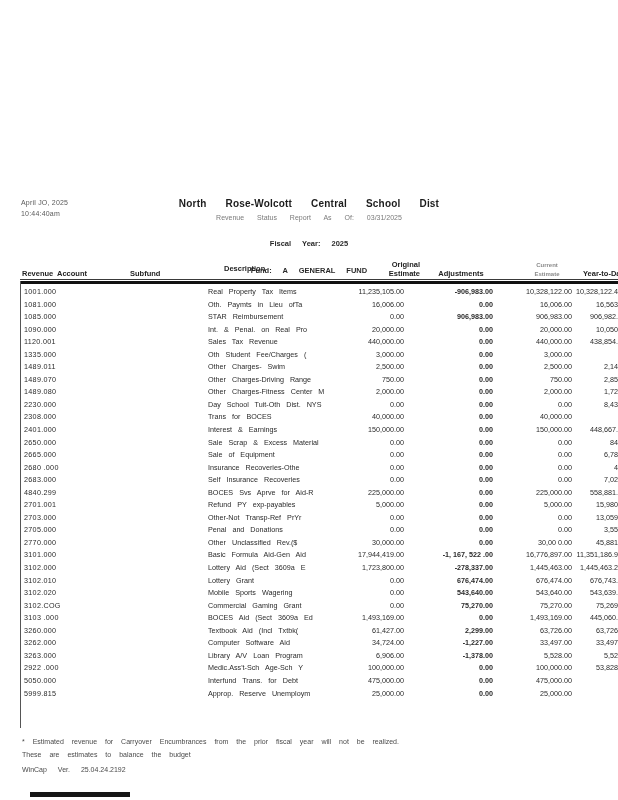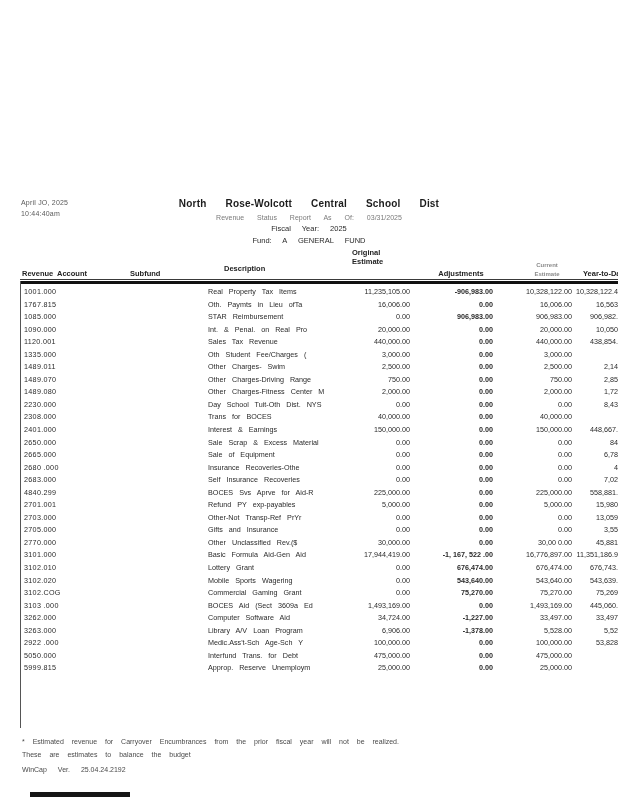--- a/index.html
+++ b/index.html
@@ -8,44 +8,44 @@
     font-family:"Liberation Sans","DejaVu Sans",sans-serif;
     -webkit-text-size-adjust:none;
   }
   .page{position:absolute;left:0;top:0;width:618px;height:612px;background:#fff;}
 
   
   .datetime{position:absolute;left:21px;top:197px;font-size:7px;color:#5a5a5a;line-height:11px;letter-spacing:.2px;}
   .title-block{position:absolute;left:0;top:198px;width:618px;text-align:center;}
   .district{font-size:10px;font-weight:bold;color:#1c1c1c;word-spacing:16px;letter-spacing:.2px;}
   .subline1{margin-top:5px;font-size:7px;color:#7a7a7a;word-spacing:11px;}
-  .subline2{margin-top:3px;font-size:7.5px;font-weight:400;color:#2a2a2a;word-spacing:9px;}
+  .subline2{margin-top:18px;font-size:7.5px;font-weight:700;color:#2a2a2a;word-spacing:9px;}
 
   
   .thead{position:absolute;left:0;top:0;width:618px;font-size:7.5px;font-weight:600;color:#222;}
   .h-revenue{position:absolute;left:22px;top:269px;}
   .h-account{position:absolute;left:57px;top:269px;}
   .h-subfund{position:absolute;left:130px;top:269px;}
   .h-desc{position:absolute;left:188px;top:264px;padding-left:36px;}
-  .h-orig{position:absolute;left:352px;top:248px;width:68px;text-align:left;line-height:9px;}
+  .h-orig{position:absolute;left:352px;top:260px;width:68px;text-align:right;line-height:9px;}
   .h-adj{position:absolute;left:428px;top:269px;width:66px;text-align:center;}
   .h-cur{position:absolute;left:518px;top:261px;width:58px;text-align:center;line-height:9px;font-size:6px;color:#8a8a8a;font-weight:600;}
   .h-ytd{position:absolute;left:583px;top:269px;width:60px;text-align:left;}
 
   .rule-thin{position:absolute;left:20px;top:279px;width:598px;height:1px;background:#3a3a3a;}
   .rule-thick{position:absolute;left:20px;top:281px;width:598px;height:2.5px;background:#111;}
   .vline-left{position:absolute;left:20px;top:281px;width:1px;height:447px;background:#555;}
 
   
   .rows{position:absolute;left:0;top:286px;width:618px;}
   .row{position:relative;height:12.56px;}
   .cell{position:absolute;top:1px;font-size:7.2px;color:#2a2a2a;white-space:nowrap;}
   .c-code{left:24px;letter-spacing:.3px;}
   .c-desc{left:188px;word-spacing:4px;padding-left:20px;}
-  .c-orig{left:280px;width:130px;text-align:right;}
+  .c-orig{left:274px;width:130px;text-align:right;}
   .c-adj{left:428px;width:65px;text-align:right;font-weight:bold;}
   .c-cur{left:482px;width:90px;text-align:right;}
   .c-ytd{left:556px;width:62px;text-align:right;}
 
   
   .footnote{position:absolute;left:22px;top:736px;font-size:7px;color:#4a4a4a;line-height:12.5px;word-spacing:6px;width:560px;}
   .wincap-line{position:absolute;left:22px;top:766px;font-size:7px;color:#4a4a4a;word-spacing:9px;}
   .artifact-bar{position:absolute;left:30px;top:792px;width:100px;height:5px;background:#151515;}
 </style>
 </head>
@@ -99,21 +99,21 @@
   <div class="rows">
       <div class="row">
         <span class="cell c-code">1001.000</span>
         <span class="cell c-desc">Real Property Tax Items</span>
         <span class="cell c-orig">11,235,105.00</span>
         <span class="cell c-adj">-906,983.00</span>
         <span class="cell c-cur">10,328,122.00</span>
         <span class="cell c-ytd">10,328,122.4</span>
       </div>
       <div class="row">
-        <span class="cell c-code">1767.815</span>
+        <span class="cell c-code">1081.000</span>
         <span class="cell c-desc">Oth. Paymts in Lieu ofTa</span>
         <span class="cell c-orig">16,006.00</span>
         <span class="cell c-adj">0.00</span>
         <span class="cell c-cur">16,006.00</span>
         <span class="cell c-ytd">16,563</span>
       </div>
       <div class="row">
         <span class="cell c-code">1085.000</span>
         <span class="cell c-desc">STAR Reimbursement</span>
         <span class="cell c-orig">0.00</span>
@@ -244,21 +244,21 @@
       <div class="row">
         <span class="cell c-code">2703.000</span>
         <span class="cell c-desc">Other-Not Transp-Ref PrYr</span>
         <span class="cell c-orig">0.00</span>
         <span class="cell c-adj">0.00</span>
         <span class="cell c-cur">0.00</span>
         <span class="cell c-ytd">13,059</span>
       </div>
       <div class="row">
         <span class="cell c-code">2705.000</span>
-        <span class="cell c-desc">Gifts and Insurance</span>
+        <span class="cell c-desc">Penal and Donations</span>
         <span class="cell c-orig">0.00</span>
         <span class="cell c-adj">0.00</span>
         <span class="cell c-cur">0.00</span>
         <span class="cell c-ytd">3,55</span>
       </div>
       <div class="row">
         <span class="cell c-code">2770.000</span>
         <span class="cell c-desc">Other Unclassified Rev.($</span>
         <span class="cell c-orig">30,000.00</span>
         <span class="cell c-adj">0.00</span>
@@ -267,20 +267,28 @@
       </div>
       <div class="row">
         <span class="cell c-code">3101.000</span>
         <span class="cell c-desc">Basic Formula Aid-Gen Aid</span>
         <span class="cell c-orig">17,944,419.00</span>
         <span class="cell c-adj">-1, 167, 522 .00</span>
         <span class="cell c-cur">16,776,897.00</span>
         <span class="cell c-ytd">11,351,186.9</span>
       </div>
       <div class="row">
+        <span class="cell c-code">3102.000</span>
+        <span class="cell c-desc">Lottery Aid (Sect 3609a E</span>
+        <span class="cell c-orig">1,723,800.00</span>
+        <span class="cell c-adj">-278,337.00</span>
+        <span class="cell c-cur">1,445,463.00</span>
+        <span class="cell c-ytd">1,445,463.2</span>
+      </div>
+      <div class="row">
         <span class="cell c-code">3102.010</span>
         <span class="cell c-desc">Lottery Grant</span>
         <span class="cell c-orig">0.00</span>
         <span class="cell c-adj">676,474.00</span>
         <span class="cell c-cur">676,474.00</span>
         <span class="cell c-ytd">676,743.</span>
       </div>
       <div class="row">
         <span class="cell c-code">3102.020</span>
         <span class="cell c-desc">Mobile Sports Wagering</span>
@@ -297,20 +305,28 @@
         <span class="cell c-cur">75,270.00</span>
         <span class="cell c-ytd">75,269</span>
       </div>
       <div class="row">
         <span class="cell c-code">3103 .000</span>
         <span class="cell c-desc">BOCES Aid (Sect 3609a Ed</span>
         <span class="cell c-orig">1,493,169.00</span>
         <span class="cell c-adj">0.00</span>
         <span class="cell c-cur">1,493,169.00</span>
         <span class="cell c-ytd">445,060.</span>
+      </div>
+      <div class="row">
+        <span class="cell c-code">3260.000</span>
+        <span class="cell c-desc">Textbook Aid (Incl Txtbk(</span>
+        <span class="cell c-orig">61,427.00</span>
+        <span class="cell c-adj">2,299.00</span>
+        <span class="cell c-cur">63,726.00</span>
+        <span class="cell c-ytd">63,726</span>
       </div>
       <div class="row">
         <span class="cell c-code">3262.000</span>
         <span class="cell c-desc">Computer Software Aid</span>
         <span class="cell c-orig">34,724.00</span>
         <span class="cell c-adj">-1,227.00</span>
         <span class="cell c-cur">33,497.00</span>
         <span class="cell c-ytd">33,497</span>
       </div>
       <div class="row">

